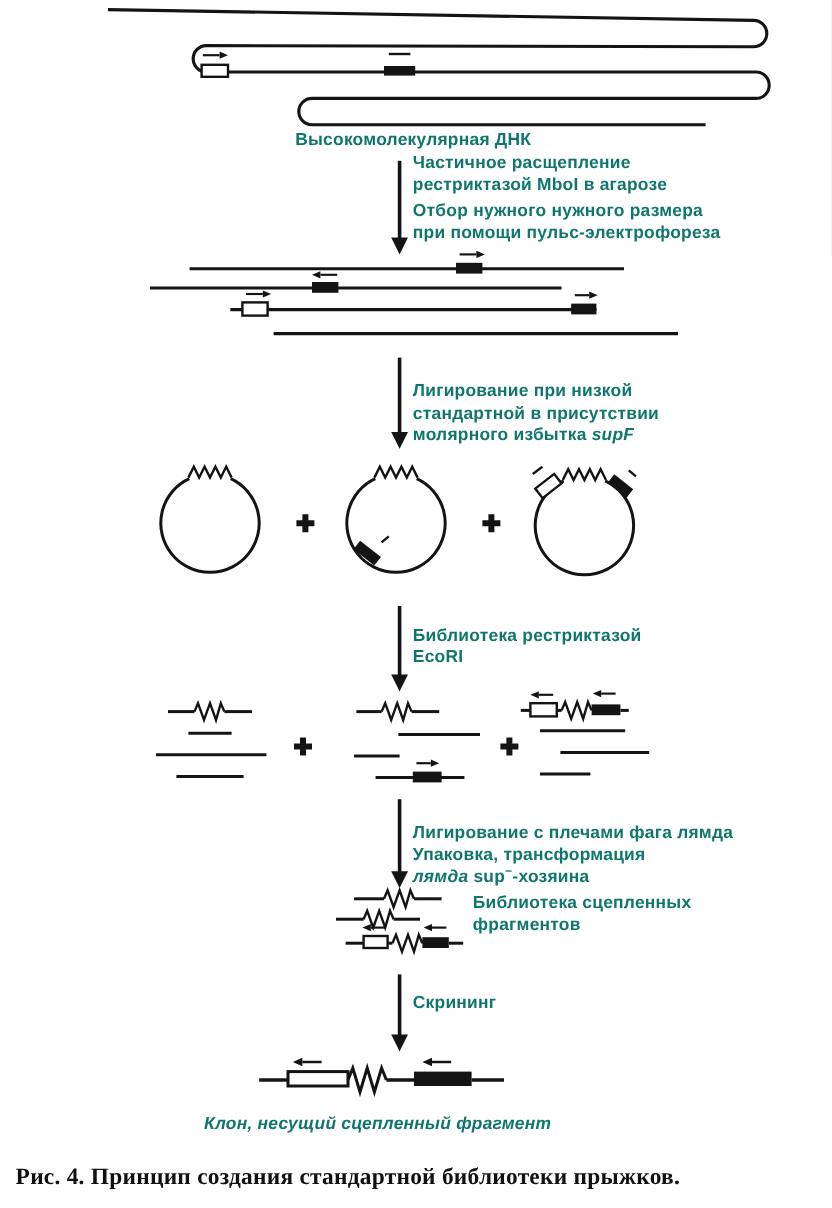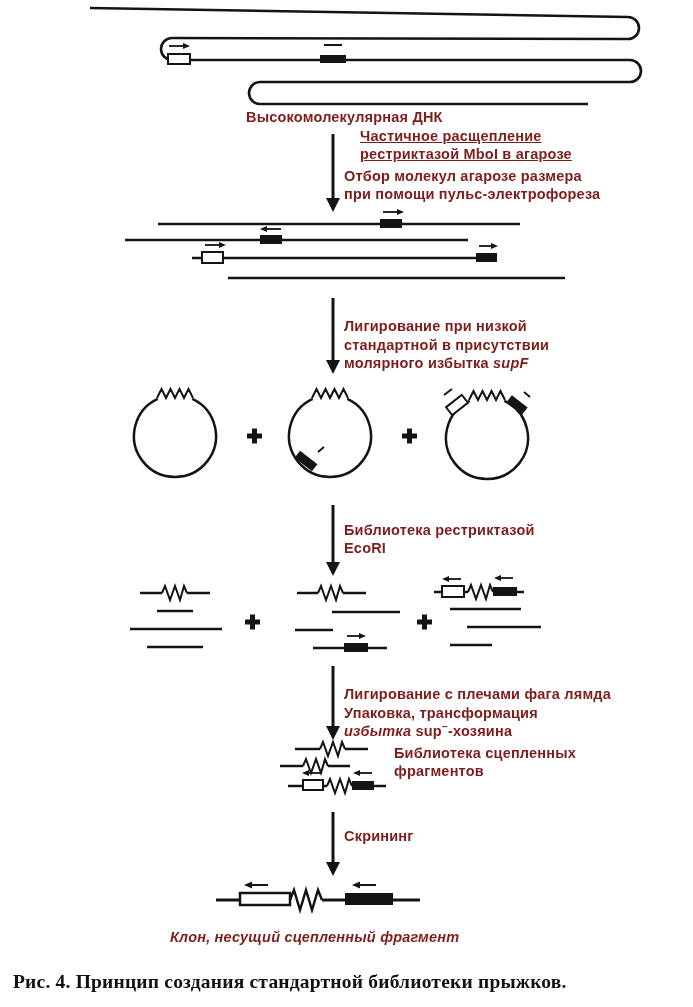--- a/index.html
+++ b/index.html
@@ -1,20 +1,20 @@
 <!DOCTYPE html>
 <html><head>
 <meta charset="utf-8">
 <style>
   html,body{margin:0;padding:0;background:#e8e8e8;}
   .page{position:relative;width:693px;height:1007px;background:#fff;overflow:hidden;
         font-family:"Liberation Sans", sans-serif;}
   svg{position:absolute;left:0;top:0;}
   .lbl{position:absolute;font-weight:700;font-size:14.5px;line-height:1.27;
-       color:#7f1d1d;white-space:pre-line;letter-spacing:.2px;}
+       color:#0f766e;white-space:pre-line;letter-spacing:.2px;}
   .lbl i{font-style:italic;margin-top:12px;}
   .lbl sup{font-size:10px;vertical-align:super;line-height:0;}
   .caption{position:absolute;font-family:"Liberation Serif", serif;font-weight:700;
            font-size:19.5px;color:#111;white-space:nowrap;letter-spacing:.2px;}
   .ink{stroke:#141414;fill:none;}
 </style>
 </head>
 <body>
 
 <div class="page">
@@ -163,39 +163,39 @@
       <line class="ink" stroke-width="3" x1="322" y1="900" x2="345" y2="900"></line>
       <rect x="345" y="893" width="48" height="12" fill="#141414"></rect>
       <line class="ink" stroke-width="2" x1="376" y1="885" x2="360" y2="885"></line>
       <polygon fill="#141414" points="360,881.5 360,888.5 352,885"></polygon>
       <line class="ink" stroke-width="3" x1="393" y1="900" x2="420" y2="900"></line>
     </g>
   </svg>
 
   <div class="lbl" style="left:246px;top:108px;">Высокомолекулярная ДНК</div>
 
-  <div class="lbl" style="left:360px;top:127px;text-decoration:underline;">Частичное расщепление
+  <div class="lbl" style="left:344px;top:127px;">Частичное расщепление
 рестриктазой MboI  в агарозе</div>
 
-  <div class="lbl" style="left:344px;top:167px;">Отбор молекул агарозе размера
+  <div class="lbl" style="left:344px;top:167px;">Отбор нужного нужного размера
 при помощи пульс-электрофореза</div>
 
   <div class="lbl" style="left:344px;top:299px;">
     <span>Лигирование при низкой
 стандартной  в присутствии
 молярного избытка </span><i>supF</i>
   </div>
 
   <div class="lbl" style="left:344px;top:521px;">Библиотека рестриктазой
 EcoRI</div>
 
   <div class="lbl" style="left:344px;top:667px;">
     <span>Лигирование с плечами фага лямда
 Упаковка, трансформация
-</span><i>избытка</i><span> sup</span><sup>−</sup><span>-хозяина</span>
+</span><i>лямда</i><span> sup</span><sup>−</sup><span>-хозяина</span>
   </div>
 
   <div class="lbl" style="left:394px;top:744px;">Библиотека сцепленных
 фрагментов</div>
 
   <div class="lbl" style="left:344px;top:827px;">Скрининг</div>
 
   <div class="lbl" style="left:170px;top:928px;font-style:italic;">Клон, несущий сцепленный фрагмент</div>
 
   <div class="caption" style="left:13px;top:971px;">Рис. 4. Принцип создания стандартной библиотеки прыжков.</div>

